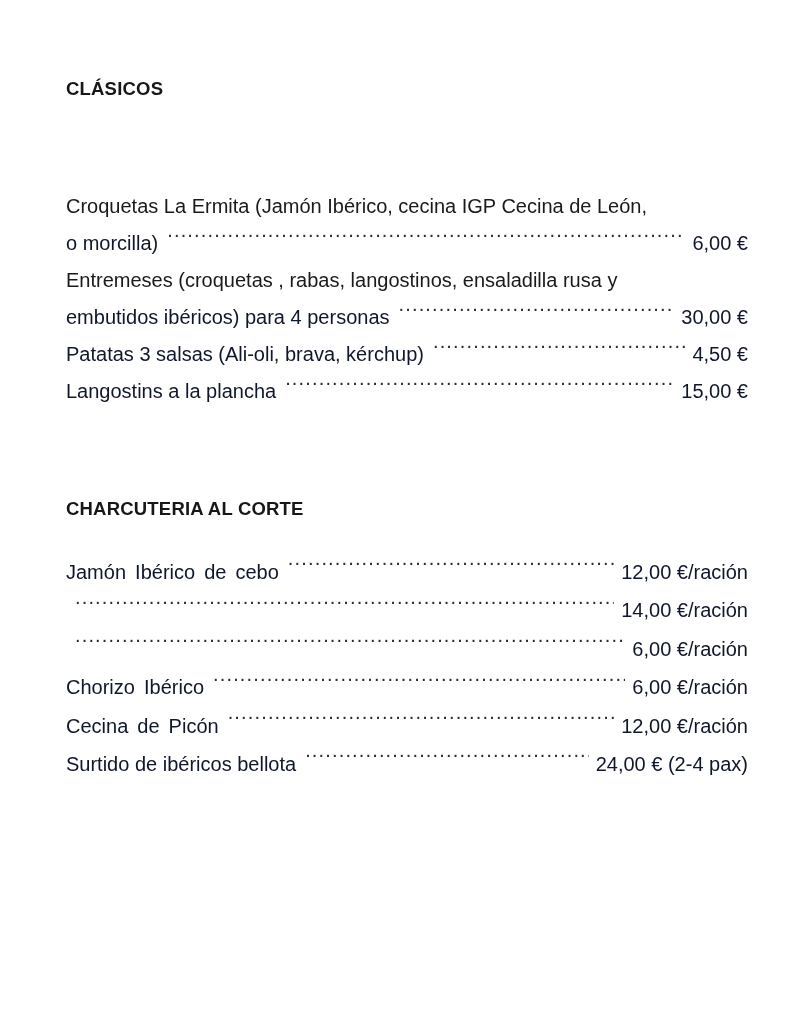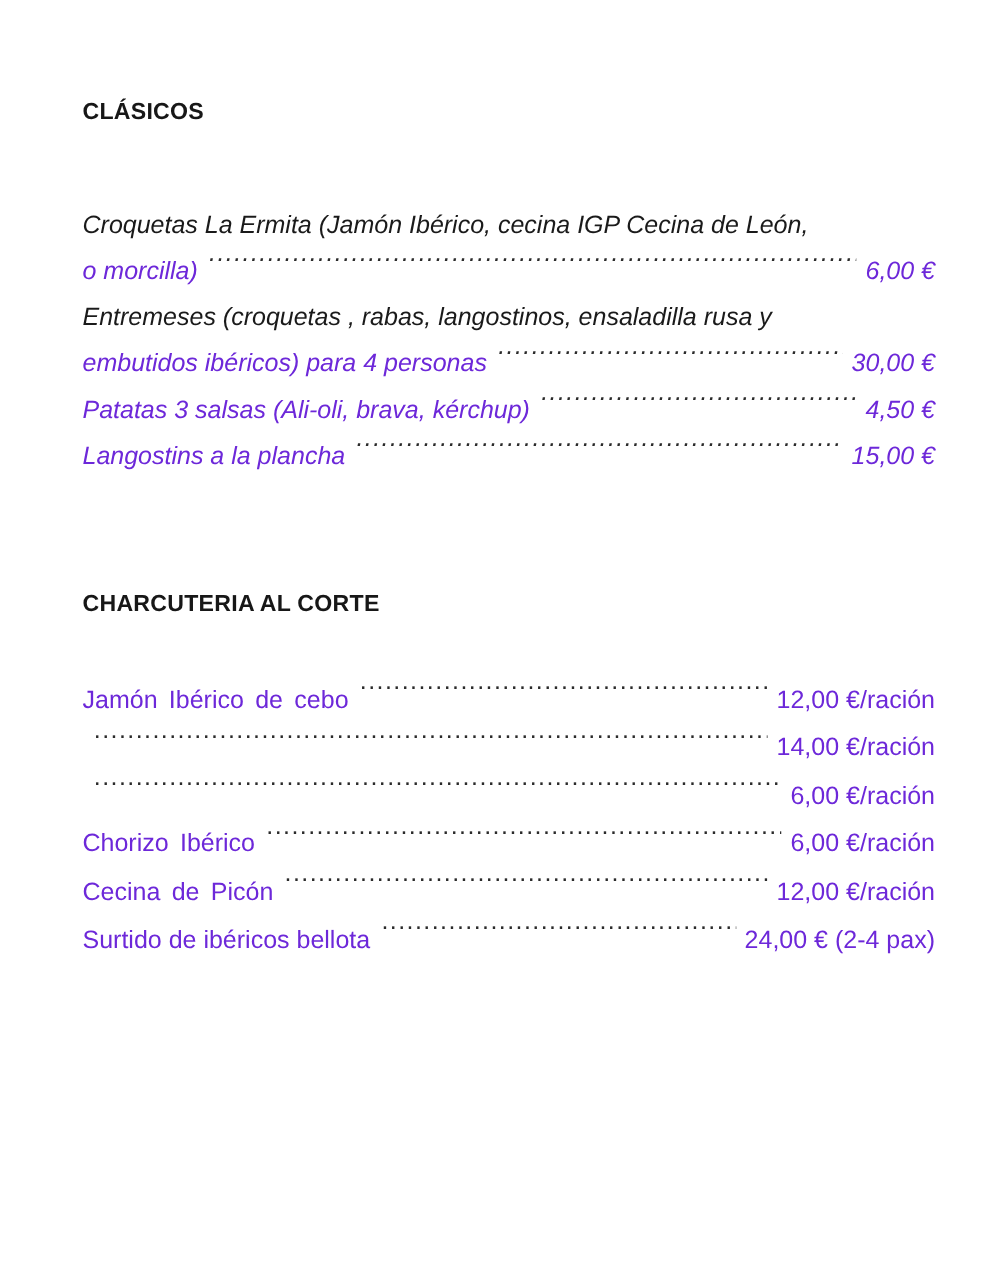--- a/index.html
+++ b/index.html
@@ -37,31 +37,31 @@
     white-space: pre;
   }
   #section-0 .section-heading { margin-top: 78px; }
   #section-1 .section-heading { margin-top: 0; }
 
   .section-items {
     margin: 0;
     padding: 0;
     list-style: none;
   }
-  #section-0 .section-items { margin-top: 62px; font-style: italic; }
-  #section-1 .section-items { margin-top: 47px; }
+  #section-0 .section-items { margin-top: 88px; }
+  #section-1 .section-items { margin-top: 33px; }
 
   
   .item-row {
     display: flex;
     align-items: baseline;
     width: 100%;
     font-size: 20px;
     line-height: 37px;
-    color: #6d28d9;
+    color: #0f172a;
   }
   #section-1 .item-row { line-height: 38.4px; }
 
   .item-wrap {
     display: block;
   }
 
   
   .item-desc-line {
     display: block;

